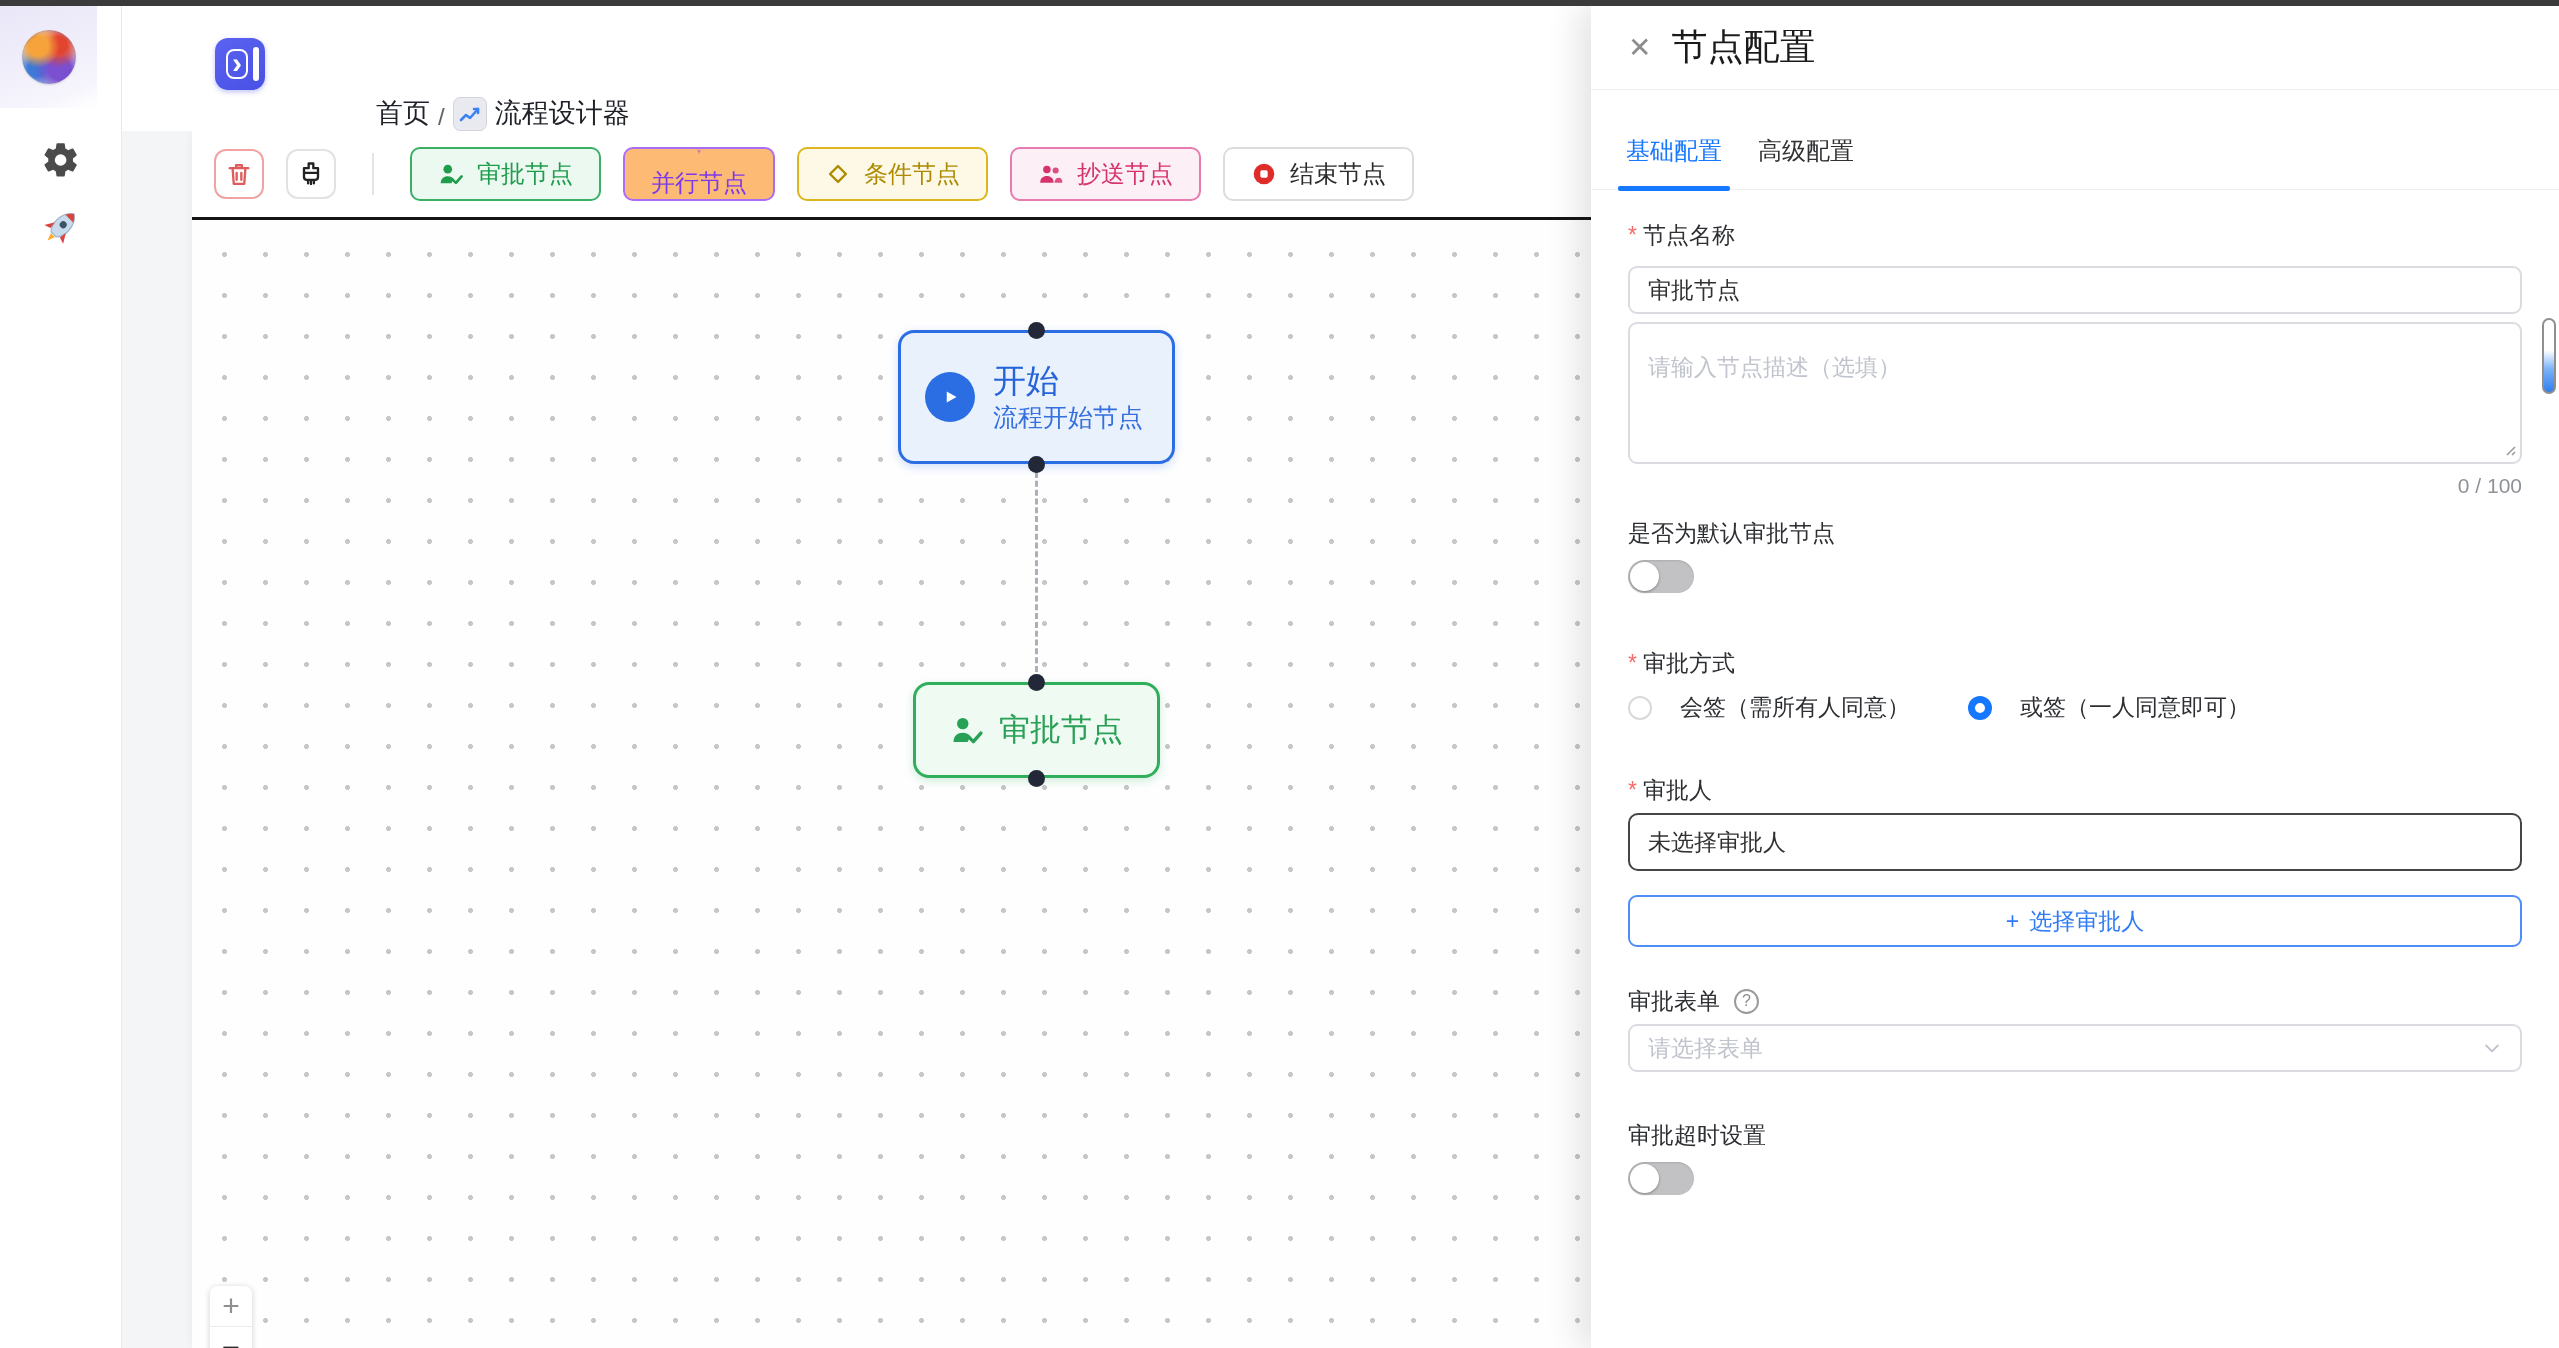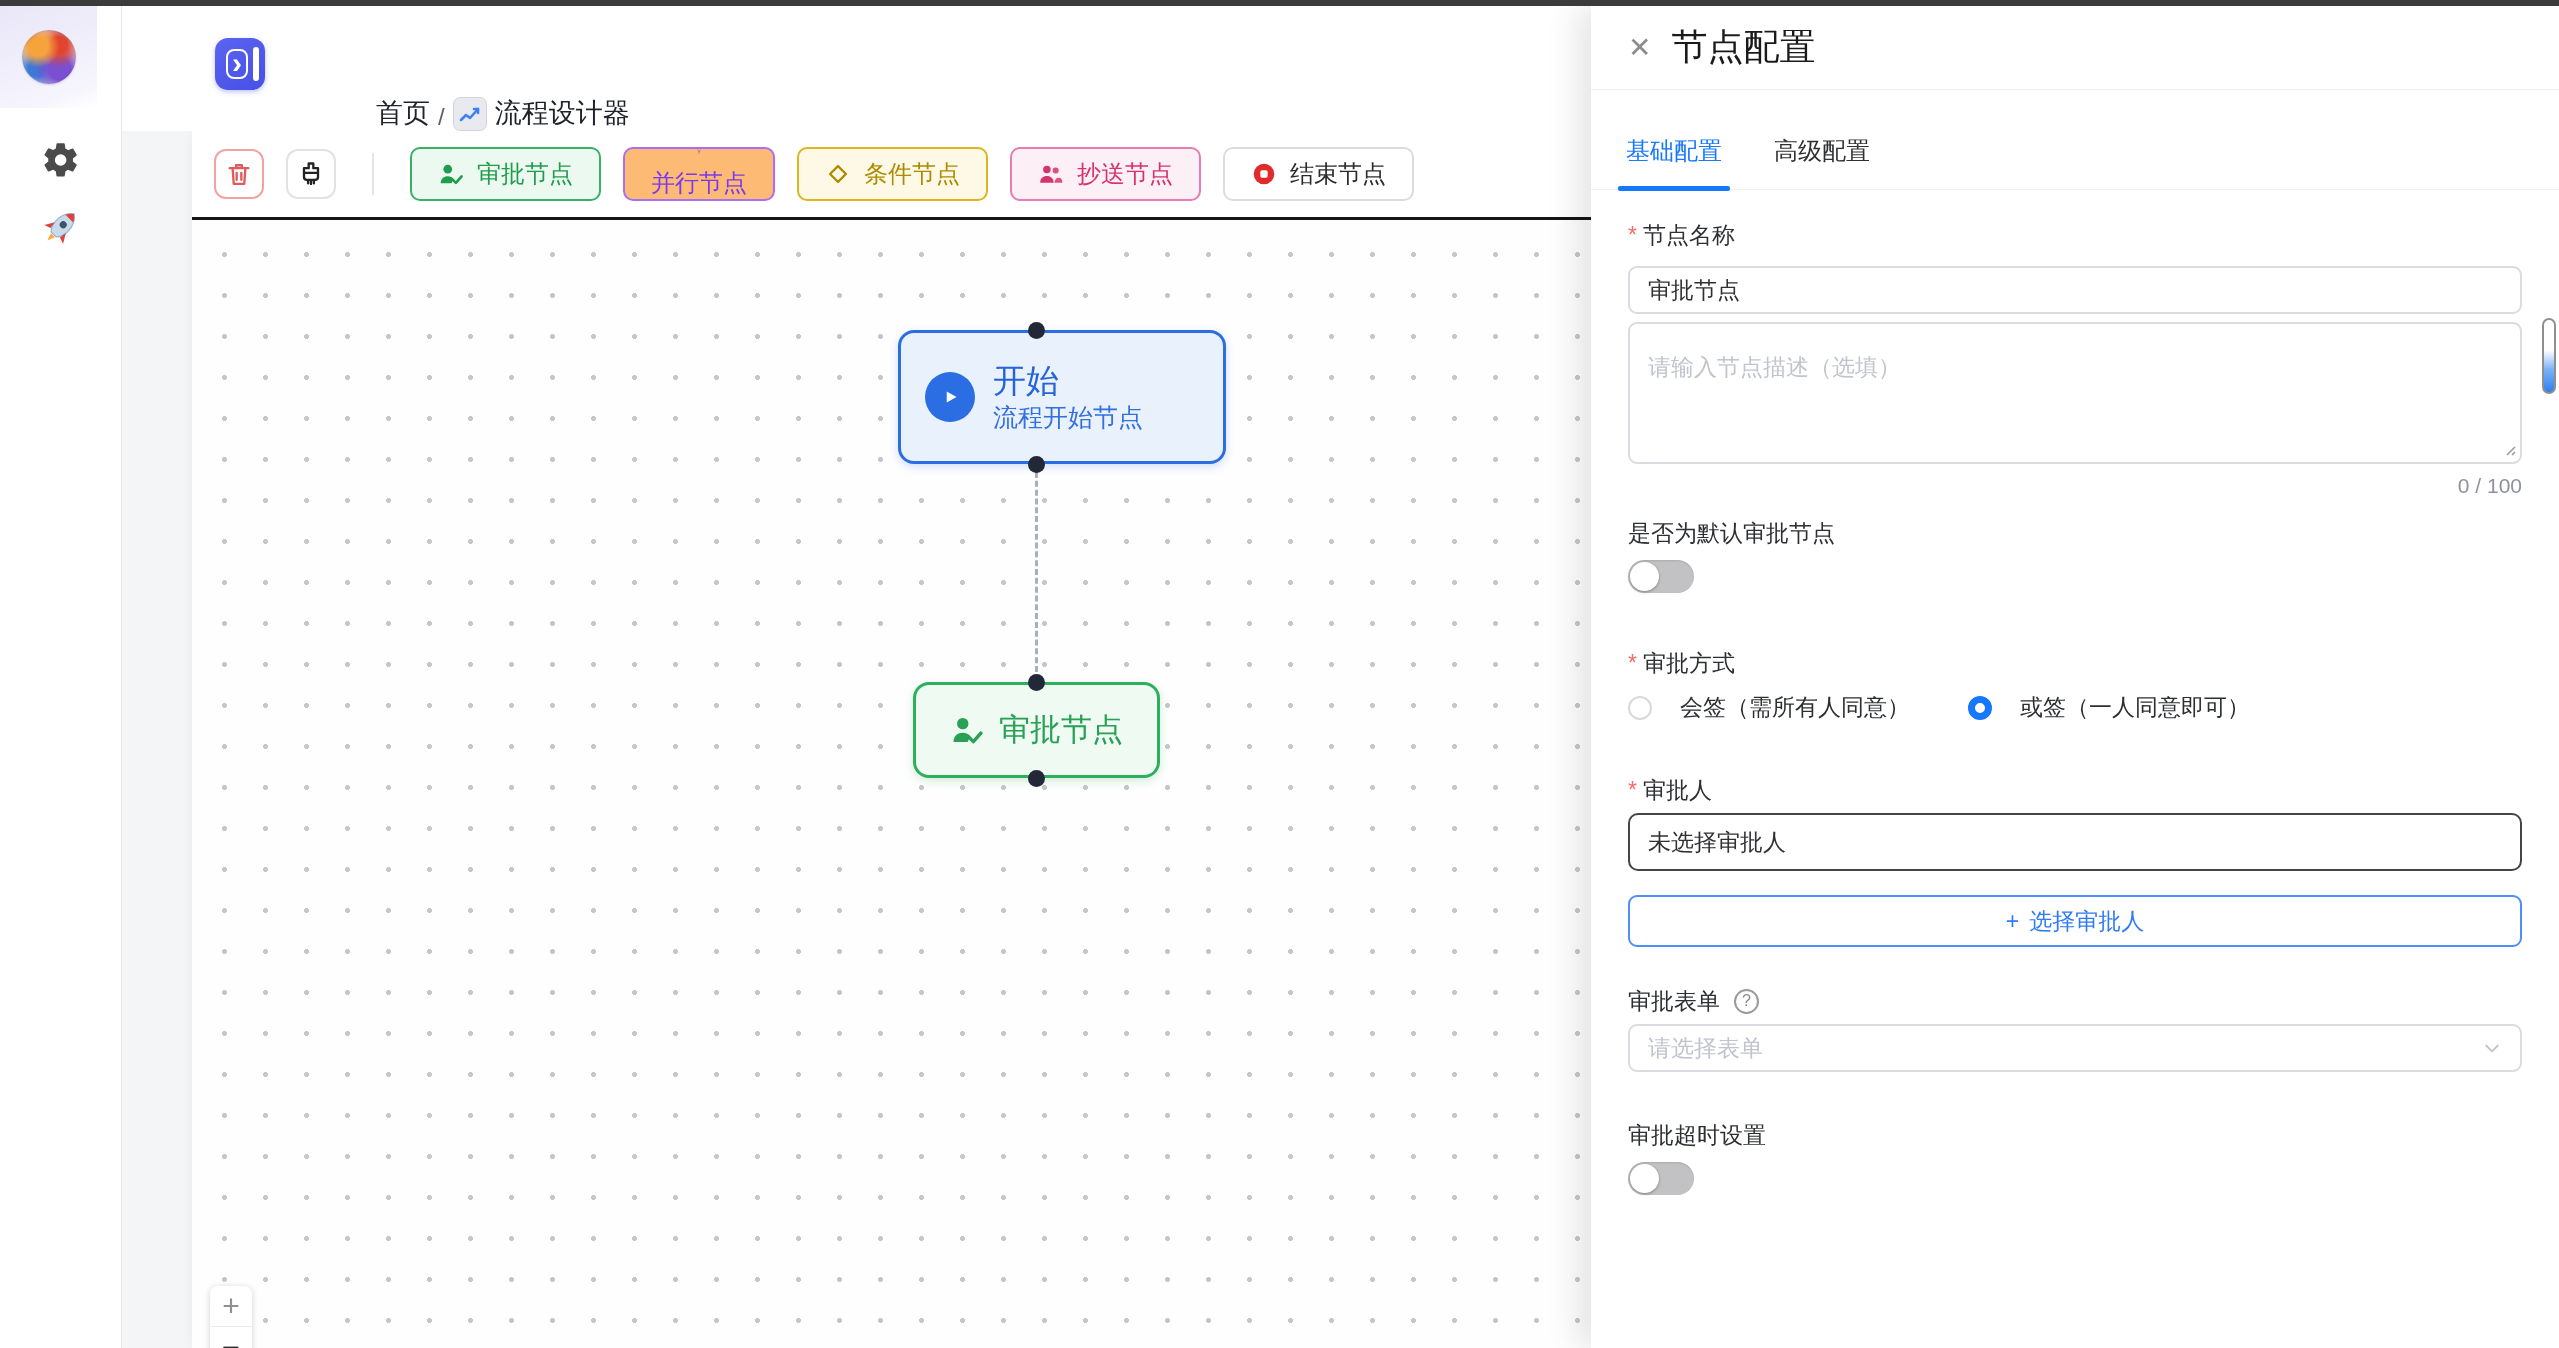--- a/index.html
+++ b/index.html
@@ -60,21 +60,21 @@
   .nb-plain  { color:#2b2b2b; border-color:#dcdcdc; background:#ffffff; }
 
   
   .canvas { position:absolute; left:0; right:0; top:86px; bottom:0; border-top:3px solid #151515; overflow:hidden;
     background-color:#fefefe;
     background-image:radial-gradient(circle, #c7c7c9 2.2px, transparent 2.8px);
     background-size:41px 41px; background-position:12px 14px; }
   .edge-dashed { position:absolute; left:843px; top:252px; height:200px; width:0;
     border-left:3px dashed #aab0b8; }
   .flow-node { position:absolute; border-radius:16px; display:flex; align-items:center; cursor:pointer; }
-  .node-start { left:706px; top:110px; width:328px; height:134px; background:#e9f1fd;
+  .node-start { left:706px; top:110px; width:277px; height:134px; background:#e9f1fd;
     border:3px solid #2b6de3; box-shadow:0 3px 10px rgba(43,109,227,.22); padding-left:24px; gap:18px; }
   .node-start .play { width:50px; height:50px; border-radius:50%; background:#2b6de3; flex:0 0 auto;
     display:flex; align-items:center; justify-content:center; }
   .node-start .t1 { font-size:33px; color:#2563d9; font-weight:500; line-height:1.25; }
   .node-start .t2 { font-size:25px; color:#3570dd; line-height:1.3; }
   .node-approval { left:721px; top:462px; width:247px; height:96px; background:#eefaf2;
     border:3px solid #2fae5c; box-shadow:0 3px 10px rgba(47,174,92,.22);
     justify-content:center; gap:15px; }
   .node-approval .nt { font-size:31px; color:#28a055; font-weight:500; }
   .port { position:absolute; width:17px; height:17px; border-radius:50%; background:#232838; }
@@ -85,21 +85,21 @@
   .zoom-ctl .zbtn.in { color:#8f8f8f; border-bottom:1px solid #ececec; }
   .zoom-ctl .zbtn.out { color:#2b2b2b; font-weight:bold; }
 
   
   .panel { position:absolute; right:0; top:6px; bottom:0; width:968px; background:#ffffff; z-index:50;
     box-shadow:-14px 0 30px rgba(0,0,0,.10); }
   .panel-head { height:84px; display:flex; align-items:center; gap:20px; padding:0 37px;
     border-bottom:1px solid #f0f0f0; }
   .close-x { font-size:28px; color:#8c8c8c; cursor:pointer; line-height:1; }
   .panel-title { font-size:36px; font-weight:normal; color:#1a1a1a;text-align:center; }
-  .tabs { display:flex; gap:36px; padding:0 27px; border-bottom:1px solid #f0f0f0; height:100px;
+  .tabs { display:flex; gap:20px; padding:0 27px; border-bottom:1px solid #f0f0f0; height:100px;
     align-items:flex-end; }
   .tab { font-size:24px; padding:0 8px 22px 8px; cursor:pointer; color:#303133; position:relative; }
   .tab.active { color:#1677ff; }
   .tab.active::after { content:""; position:absolute; left:0; right:0; bottom:-2px; height:5px;
     background:#1677ff; border-radius:2px; }
   .panel-body { padding:0 37px; }
   .f-label { display:flex; align-items:center; gap:6px; font-size:23px; color:#2d2f33; line-height:30px; }
   .req { color:#f56c6c; font-size:23px; }
   .inp { width:100%; height:48px; border:2px solid #dadce2; border-radius:9px; padding:0 18px;
     font-size:23px; color:#303133; font-family:inherit; background:#fff; }

